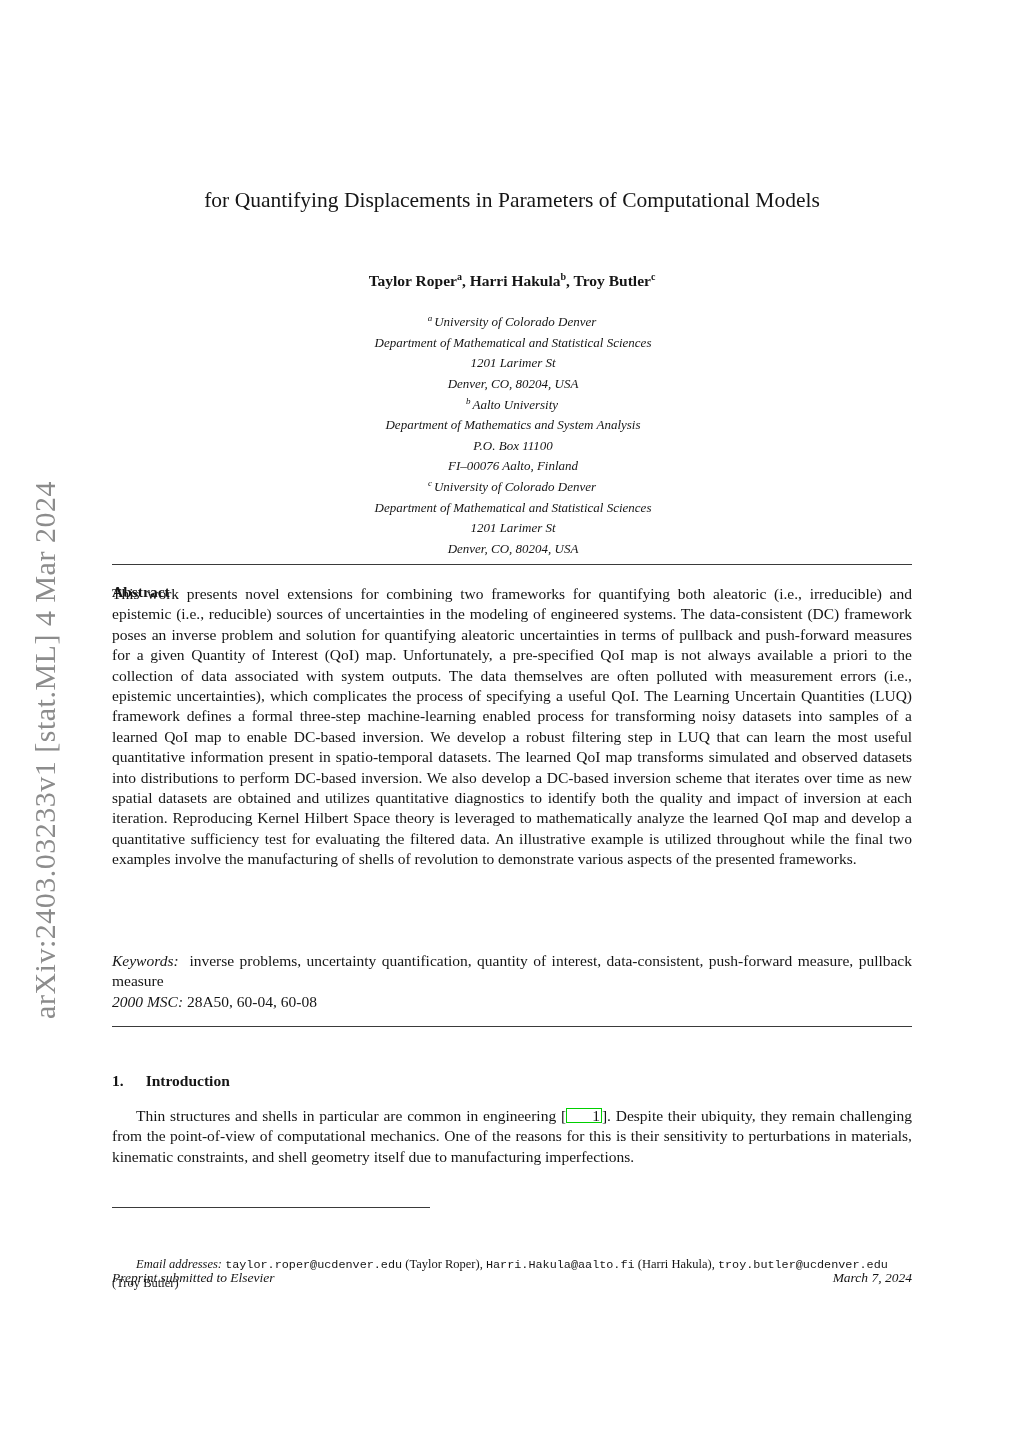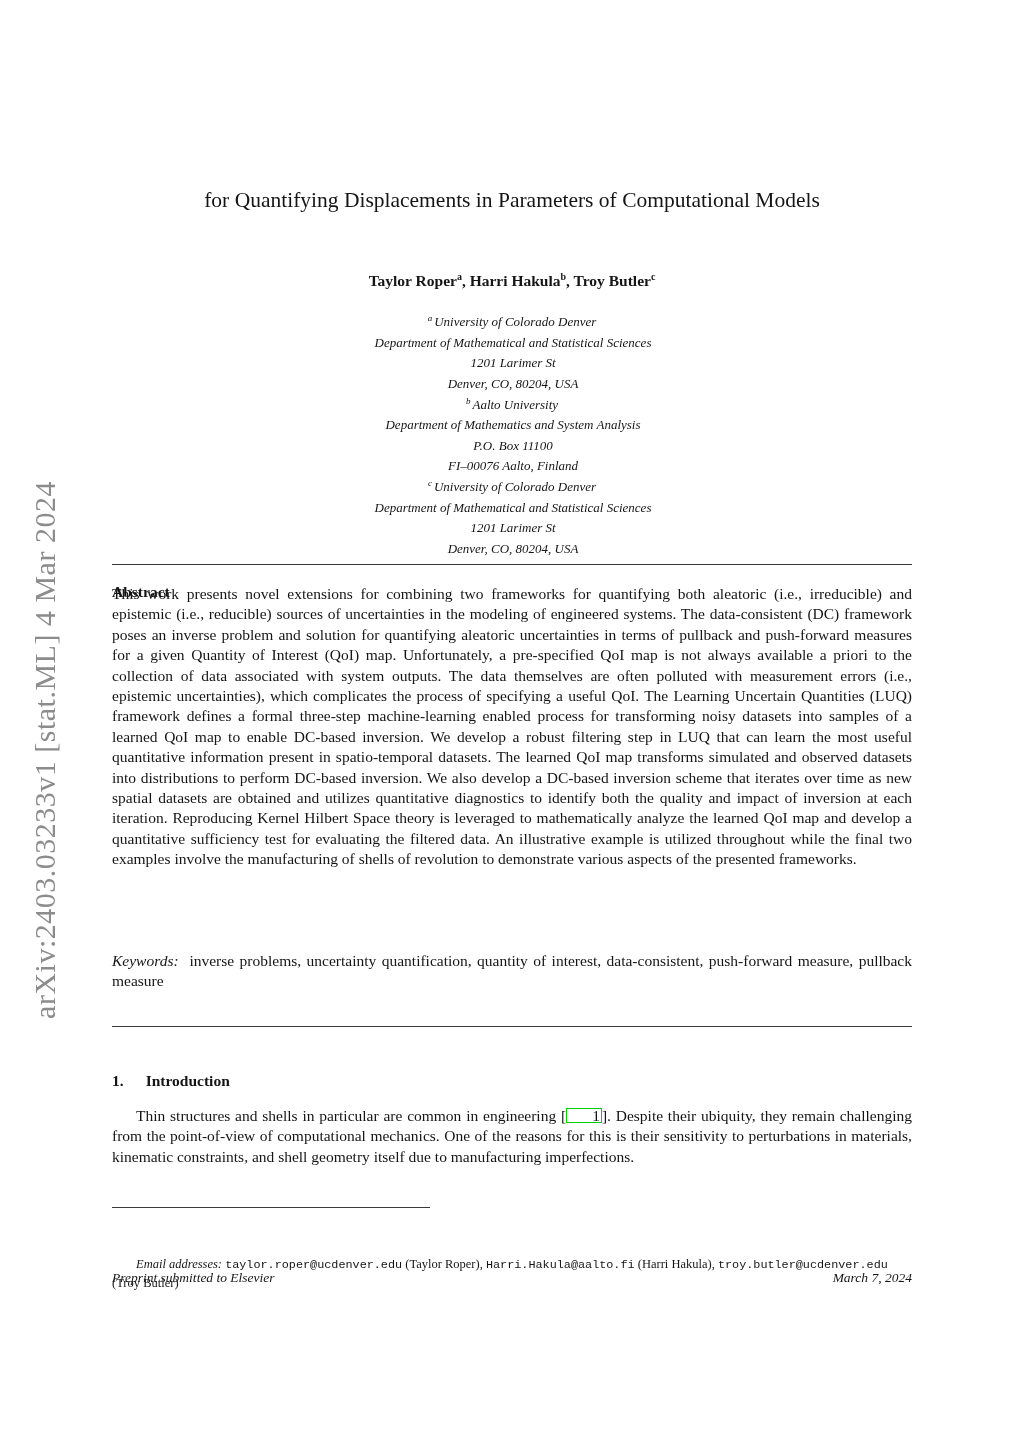--- a/index.html
+++ b/index.html
@@ -147,20 +147,21 @@
   </div>
 
   <hr class="content-block rule rule-top">
 
   <div class="content-block abstract-heading">Abstract</div>
 
   <div class="content-block abstract-text">This work presents novel extensions for combining two frameworks for quantifying both aleatoric (i.e., irreducible) and epistemic (i.e., reducible) sources of uncertainties in the modeling of engineered systems. The data-consistent (DC) framework poses an inverse problem and solution for quantifying aleatoric uncertainties in terms of pullback and push-forward measures for a given Quantity of Interest (QoI) map. Unfortunately, a pre-specified QoI map is not always available a priori to the collection of data associated with system outputs. The data themselves are often polluted with measurement errors (i.e., epistemic uncertainties), which complicates the process of specifying a useful QoI. The Learning Uncertain Quantities (LUQ) framework defines a formal three-step machine-learning enabled process for transforming noisy datasets into samples of a learned QoI map to enable DC-based inversion. We develop a robust filtering step in LUQ that can learn the most useful quantitative information present in spatio-temporal datasets. The learned QoI map transforms simulated and observed datasets into distributions to perform DC-based inversion. We also develop a DC-based inversion scheme that iterates over time as new spatial datasets are obtained and utilizes quantitative diagnostics to identify both the quality and impact of inversion at each iteration. Reproducing Kernel Hilbert Space theory is leveraged to mathematically analyze the learned QoI map and develop a quantitative sufficiency test for evaluating the filtered data. An illustrative example is utilized throughout while the final two examples involve the manufacturing of shells of revolution to demonstrate various aspects of the presented frameworks.</div>
 
   <div class="content-block keywords-block">
     <div><span class="kw-label">Keywords:</span>&nbsp; <span>inverse problems, uncertainty quantification, quantity of interest, data-consistent, push-forward measure, pullback measure</span></div>
+    <div><span class="msc-label">2000 MSC:</span> <span>28A50, 60-04, 60-08</span></div>
   </div>
 
   <hr class="content-block rule rule-bottom">
 
   <div class="content-block section-heading">
     <span class="sec-num">1.</span><span class="sec-title">Introduction</span>
   </div>
 
   <div class="content-block intro-para">
     <span>Thin structures and shells in particular are common in engineering [</span><span class="cite-num">1</span><span>]. Despite their ubiquity, they remain challenging from the point-of-view of computational mechanics. One of the reasons for this is their sensitivity to perturbations in materials, kinematic constraints, and shell geometry itself due to manufacturing imperfections.</span>

